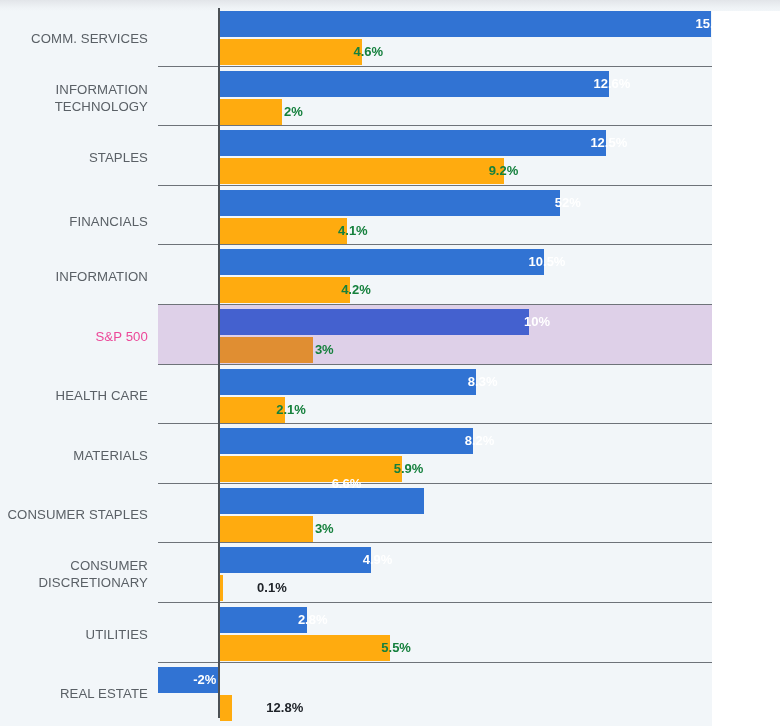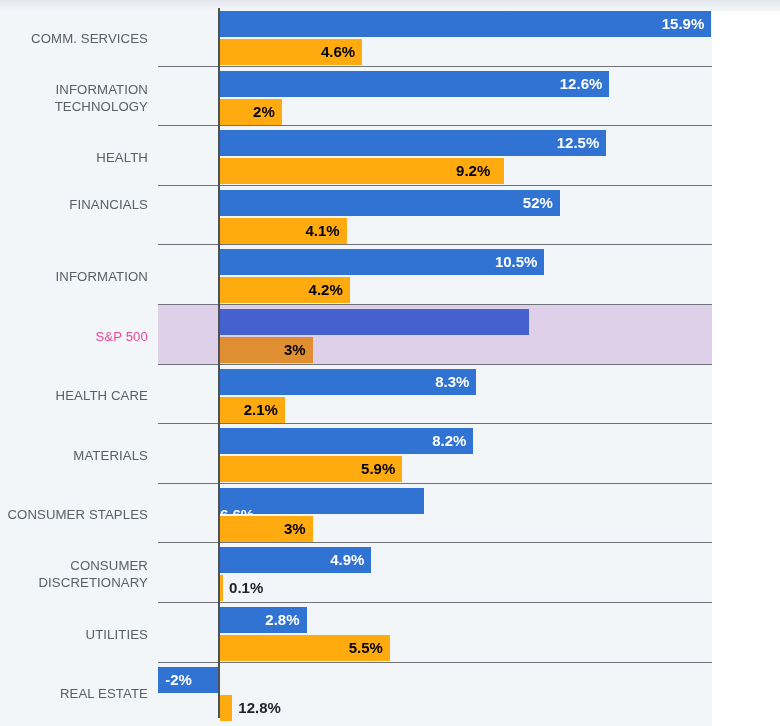--- a/index.html
+++ b/index.html
@@ -77,27 +77,28 @@
     position: absolute;
     height: 26px;
   }
   .bar.blue   { background: #3173d3; }
   .bar.orange { background: #ffab0f; }
   .bar.blue-hi   { background: #4461cf; }
   .bar.orange-hi { background: #e08e32; }
 
   .bar-label {
     position: absolute;
-    font-size: 15px;
+    font-size: 13px;
     font-weight: bold;
     line-height: 26px;
     white-space: nowrap;
+    margin-left: 28px;
   }
   .bar-label.inside-blue   { color: #ffffff; }
-  .bar-label.inside-orange { color: #000000; }
+  .bar-label.inside-orange { color: #15803d; }
   .bar-label.outside       { color: #20242a; }
 
   
   #axis {
     position: absolute;
     left: 218px;
     top: 8px;
     width: 2px;
     height: 710px;
     background: #4c5156;
@@ -117,59 +118,60 @@
       <div class="bar orange" style="top: 39px; height: 26px; left: 220px; width: 142.14px;"></div>
       <div class="bar-label inside-orange" style="top: 39px; left: 220px; width: 135.14px; text-align: right;">4.6%</div>
       <div class="row-sep" style="top: 65.6px; background: rgb(110, 115, 121);"></div>
       <div class="cat-label" style="color: rgb(90, 96, 102); top: 80.6px;">INFORMATION
 TECHNOLOGY</div>
       <div class="bar blue" style="top: 70.6px; height: 26px; left: 220px; width: 389.34px;"></div>
       <div class="bar-label inside-blue" style="top: 70.6px; left: 220px; width: 382.34px; text-align: right;">12.6%</div>
       <div class="bar orange" style="top: 98.6px; height: 26px; left: 220px; width: 61.8px;"></div>
       <div class="bar-label inside-orange" style="top: 98.6px; left: 220px; width: 54.8px; text-align: right;">2%</div>
       <div class="row-sep" style="top: 125.2px; background: rgb(110, 115, 121);"></div>
-      <div class="cat-label" style="color: rgb(90, 96, 102); top: 148.7px;">HEALTH</div>
+      <div class="cat-label" style="color: rgb(90, 96, 102); top: 148.7px;">STAPLES</div>
       <div class="bar blue" style="top: 130.2px; height: 26px; left: 220px; width: 386.25px;"></div>
       <div class="bar-label inside-blue" style="top: 130.2px; left: 220px; width: 379.25px; text-align: right; padding-left: 8px;">12.5%</div>
       <div class="bar orange" style="top: 158.2px; height: 26px; left: 220px; width: 284.28px;"></div>
       <div class="bar-label inside-orange" style="top: 158.2px; left: 213px; width: 277.28px; text-align: right;">9.2%</div>
       <div class="row-sep" style="top: 184.8px; background: rgb(110, 115, 121);"></div>
-      <div class="cat-label" style="color: rgb(90, 96, 102); top: 196px;">FINANCIALS</div>
+      <div class="cat-label" style="color: rgb(90, 96, 102); top: 213px;">FINANCIALS</div>
       <div class="bar blue" style="top: 189.8px; height: 26px; left: 220px; width: 339.9px;"></div>
       <div class="bar-label inside-blue" style="top: 189.8px; left: 220px; width: 332.9px; text-align: right;">52%</div>
       <div class="bar orange" style="top: 217.8px; height: 26px; left: 220px; width: 126.69px;"></div>
       <div class="bar-label inside-orange" style="top: 217.8px; left: 220px; width: 119.69px; text-align: right;">4.1%</div>
       <div class="row-sep" style="top: 244.4px; background: rgb(110, 115, 121);"></div>
       <div class="cat-label" style="color: rgb(90, 96, 102); top: 267.9px;">INFORMATION</div>
       <div class="bar blue" style="top: 249.4px; height: 26px; left: 220px; width: 324.45px;"></div>
       <div class="bar-label inside-blue" style="top: 249.4px; left: 220px; width: 317.45px; text-align: right;">10.5%</div>
       <div class="bar orange" style="top: 277.4px; height: 26px; left: 220px; width: 129.78px;"></div>
       <div class="bar-label inside-orange" style="top: 277.4px; left: 220px; width: 122.78px; text-align: right;">4.2%</div>
       <div class="row-highlight" style="top: 305px; height: 58.6px; background: rgb(222, 208, 232);"></div>
       <div class="row-sep" style="top: 304px; background: rgb(110, 115, 121);"></div>
       <div class="cat-label" style="color: #ec4899; top: 327.5px;">S&amp;P 500</div>
       <div class="bar blue-hi" style="top: 309px; height: 26px; left: 220px; width: 309px;"></div>
+      <div class="bar-label inside-blue" style="top: 309px; left: 220px; width: 302px; text-align: right;">10%</div>
       <div class="bar orange-hi" style="top: 337px; height: 26px; left: 220px; width: 92.7px;"></div>
       <div class="bar-label inside-orange" style="top: 337px; left: 220px; width: 85.7px; text-align: right;">3%</div>
       <div class="row-sep" style="top: 363.6px; background: rgb(110, 115, 121);"></div>
       <div class="cat-label" style="color: rgb(90, 96, 102); top: 387.1px;">HEALTH CARE</div>
       <div class="bar blue" style="top: 368.6px; height: 26px; left: 220px; width: 256.47px;"></div>
       <div class="bar-label inside-blue" style="top: 368.6px; left: 220px; width: 249.47px; text-align: right;">8.3%</div>
       <div class="bar orange" style="top: 396.6px; height: 26px; left: 220px; width: 64.89px;"></div>
       <div class="bar-label inside-orange" style="top: 396.6px; left: 220px; width: 57.89px; text-align: right;">2.1%</div>
       <div class="row-sep" style="top: 423.2px; background: rgb(110, 115, 121);"></div>
       <div class="cat-label" style="color: rgb(90, 96, 102); top: 446.7px;">MATERIALS</div>
       <div class="bar blue" style="top: 428.2px; height: 26px; left: 220px; width: 253.38px;"></div>
       <div class="bar-label inside-blue" style="top: 428.2px; left: 220px; width: 246.38px; text-align: right;">8.2%</div>
       <div class="bar orange" style="top: 456.2px; height: 26px; left: 220px; width: 182.31px;"></div>
       <div class="bar-label inside-orange" style="top: 456.2px; left: 220px; width: 175.31px; text-align: right;">5.9%</div>
       <div class="row-sep" style="top: 482.8px; background: rgb(110, 115, 121);"></div>
       <div class="cat-label" style="color: rgb(90, 96, 102); top: 506.3px;">CONSUMER STAPLES</div>
       <div class="bar blue" style="top: 487.8px; height: 26px; left: 220px; width: 203.94px;"></div>
-      <div class="bar-label inside-blue" style="top: 502px; left: 220px; width: 196.94px; text-align: left;">6.6%</div>
+      <div class="bar-label inside-blue" style="top: 471px; left: 220px; width: 196.94px; text-align: center;">6.6%</div>
       <div class="bar orange" style="top: 515.8px; height: 26px; left: 220px; width: 92.7px;"></div>
       <div class="bar-label inside-orange" style="top: 515.8px; left: 220px; width: 85.7px; text-align: right;">3%</div>
       <div class="row-sep" style="top: 542.4px; background: rgb(110, 115, 121);"></div>
       <div class="cat-label" style="color: rgb(90, 96, 102); top: 557.4px;">CONSUMER
 DISCRETIONARY</div>
       <div class="bar blue" style="top: 547.4px; height: 26px; left: 220px; width: 151.41px;"></div>
       <div class="bar-label inside-blue" style="top: 547.4px; left: 220px; width: 144.41px; text-align: right;">4.9%</div>
       <div class="bar orange" style="top: 575.4px; height: 26px; left: 220px; width: 3.09px;"></div>
       <div class="bar-label outside" style="top: 575.4px; left: 229.09px; text-align: left;">0.1%</div>
       <div class="row-sep" style="top: 602px; background: rgb(110, 115, 121);"></div>

